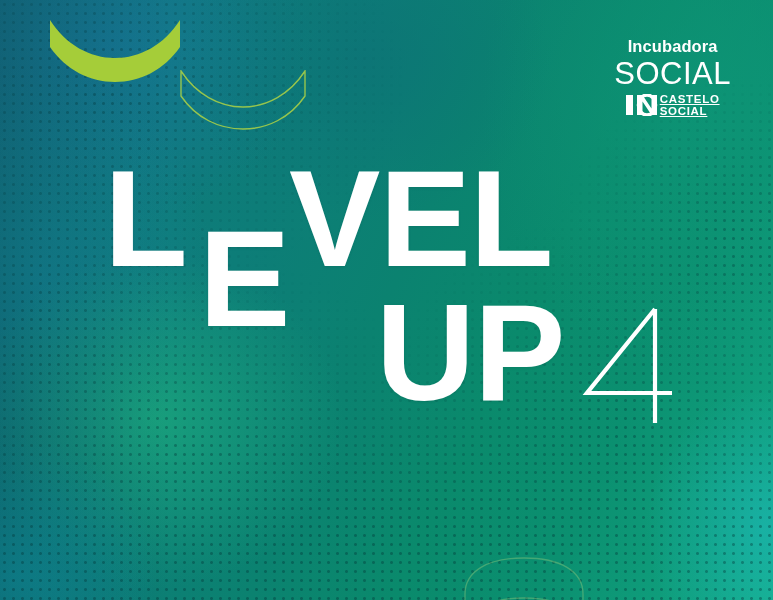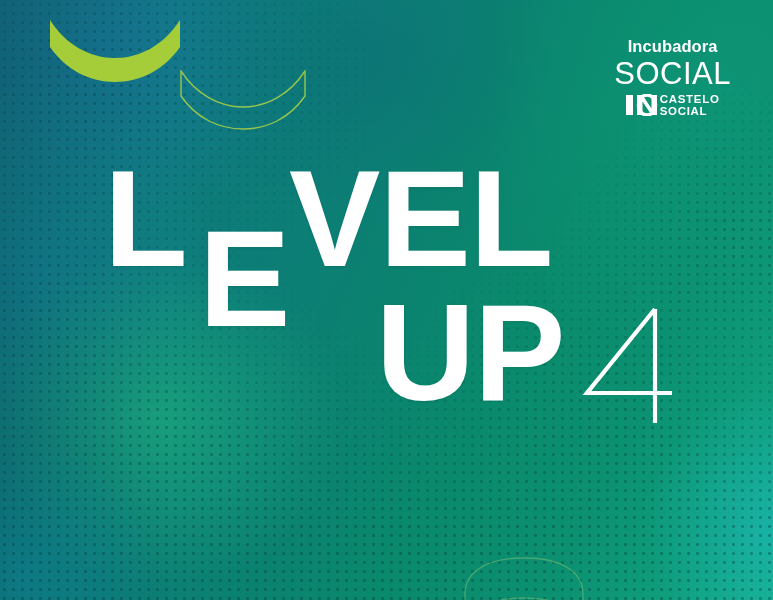--- a/index.html
+++ b/index.html
@@ -89,21 +89,21 @@
     color:#ffffff;
   }
   .logo-incubadora{
     font-size:16.5px;font-weight:700;letter-spacing:.1px;
     line-height:1;margin-bottom:3px;
   }
   .logo-social{
     font-size:31px;font-weight:400;letter-spacing:.5px;
     line-height:1;margin-bottom:4px;
   }
-  .logo-bottom{display:flex;align-items:center;gap:0;}
+  .logo-bottom{display:flex;align-items:center;gap:0;text-decoration:underline;}
   .logo-city{
     font-size:11.5px;font-weight:700;line-height:1.08;
     letter-spacing:.7px;text-align:left;
   }
 
   
   #headline{position:absolute;inset:0;color:#ffffff;}
   .word{
     position:absolute;
     font-weight:700;

